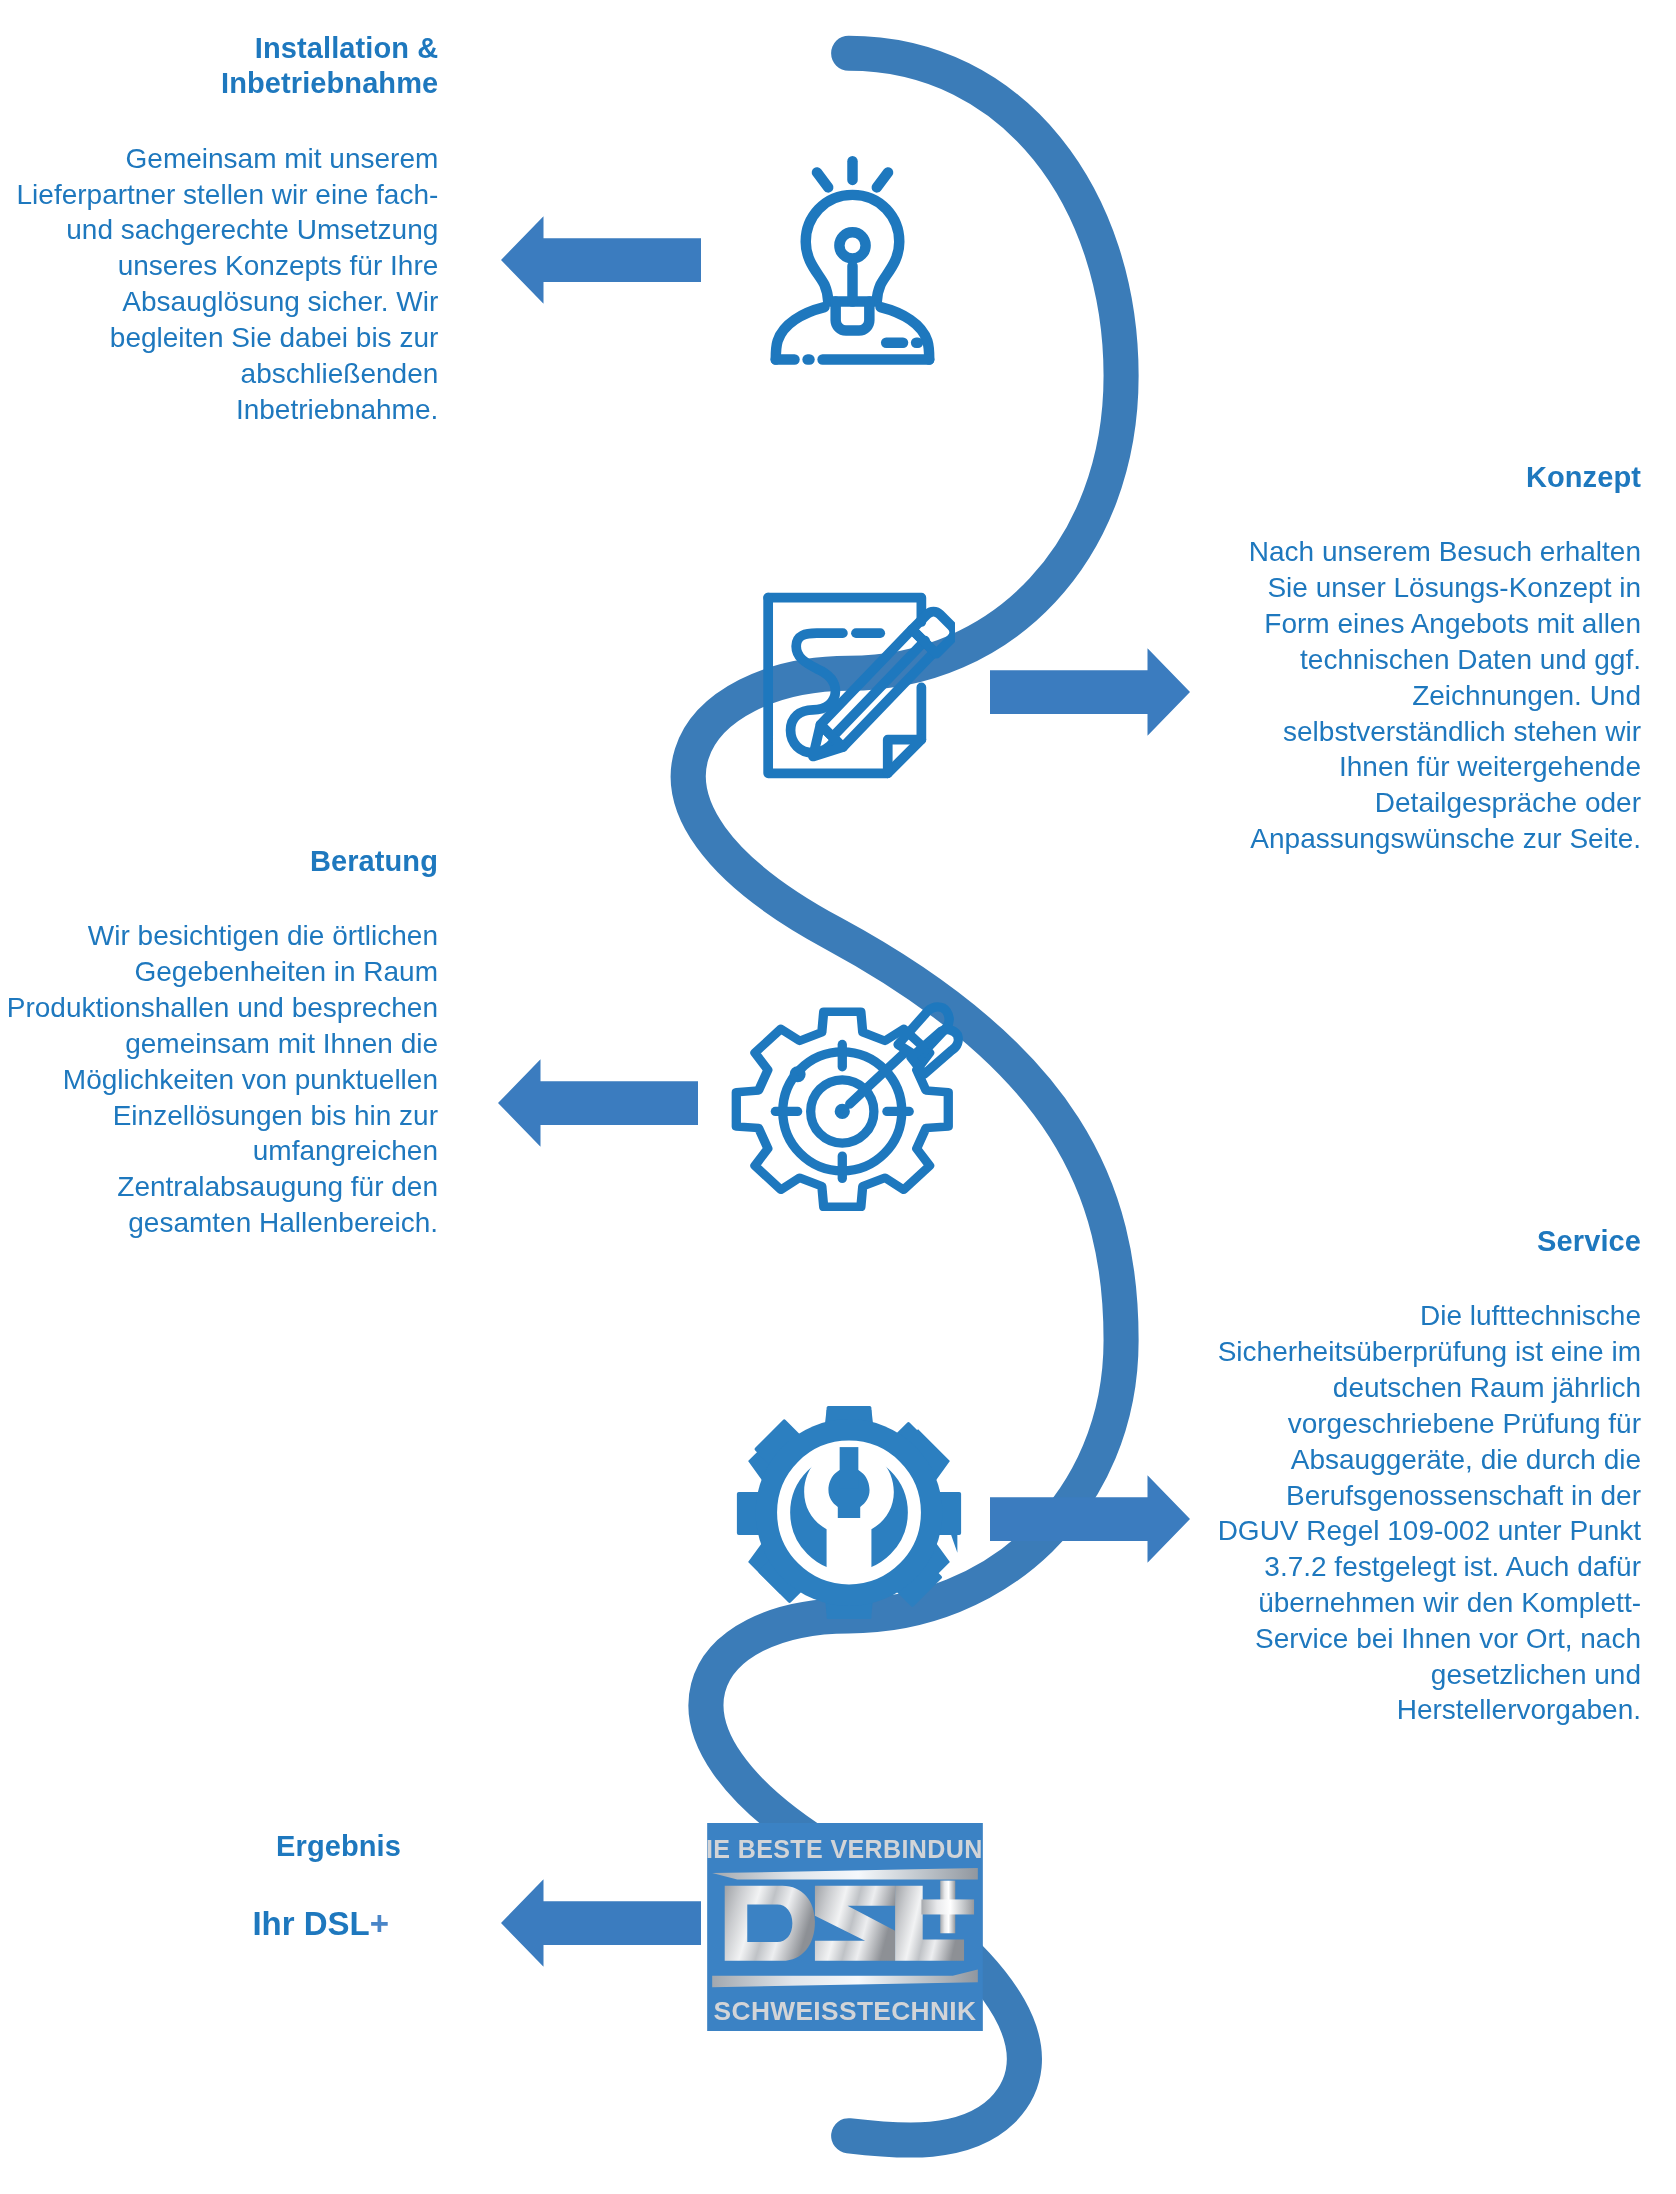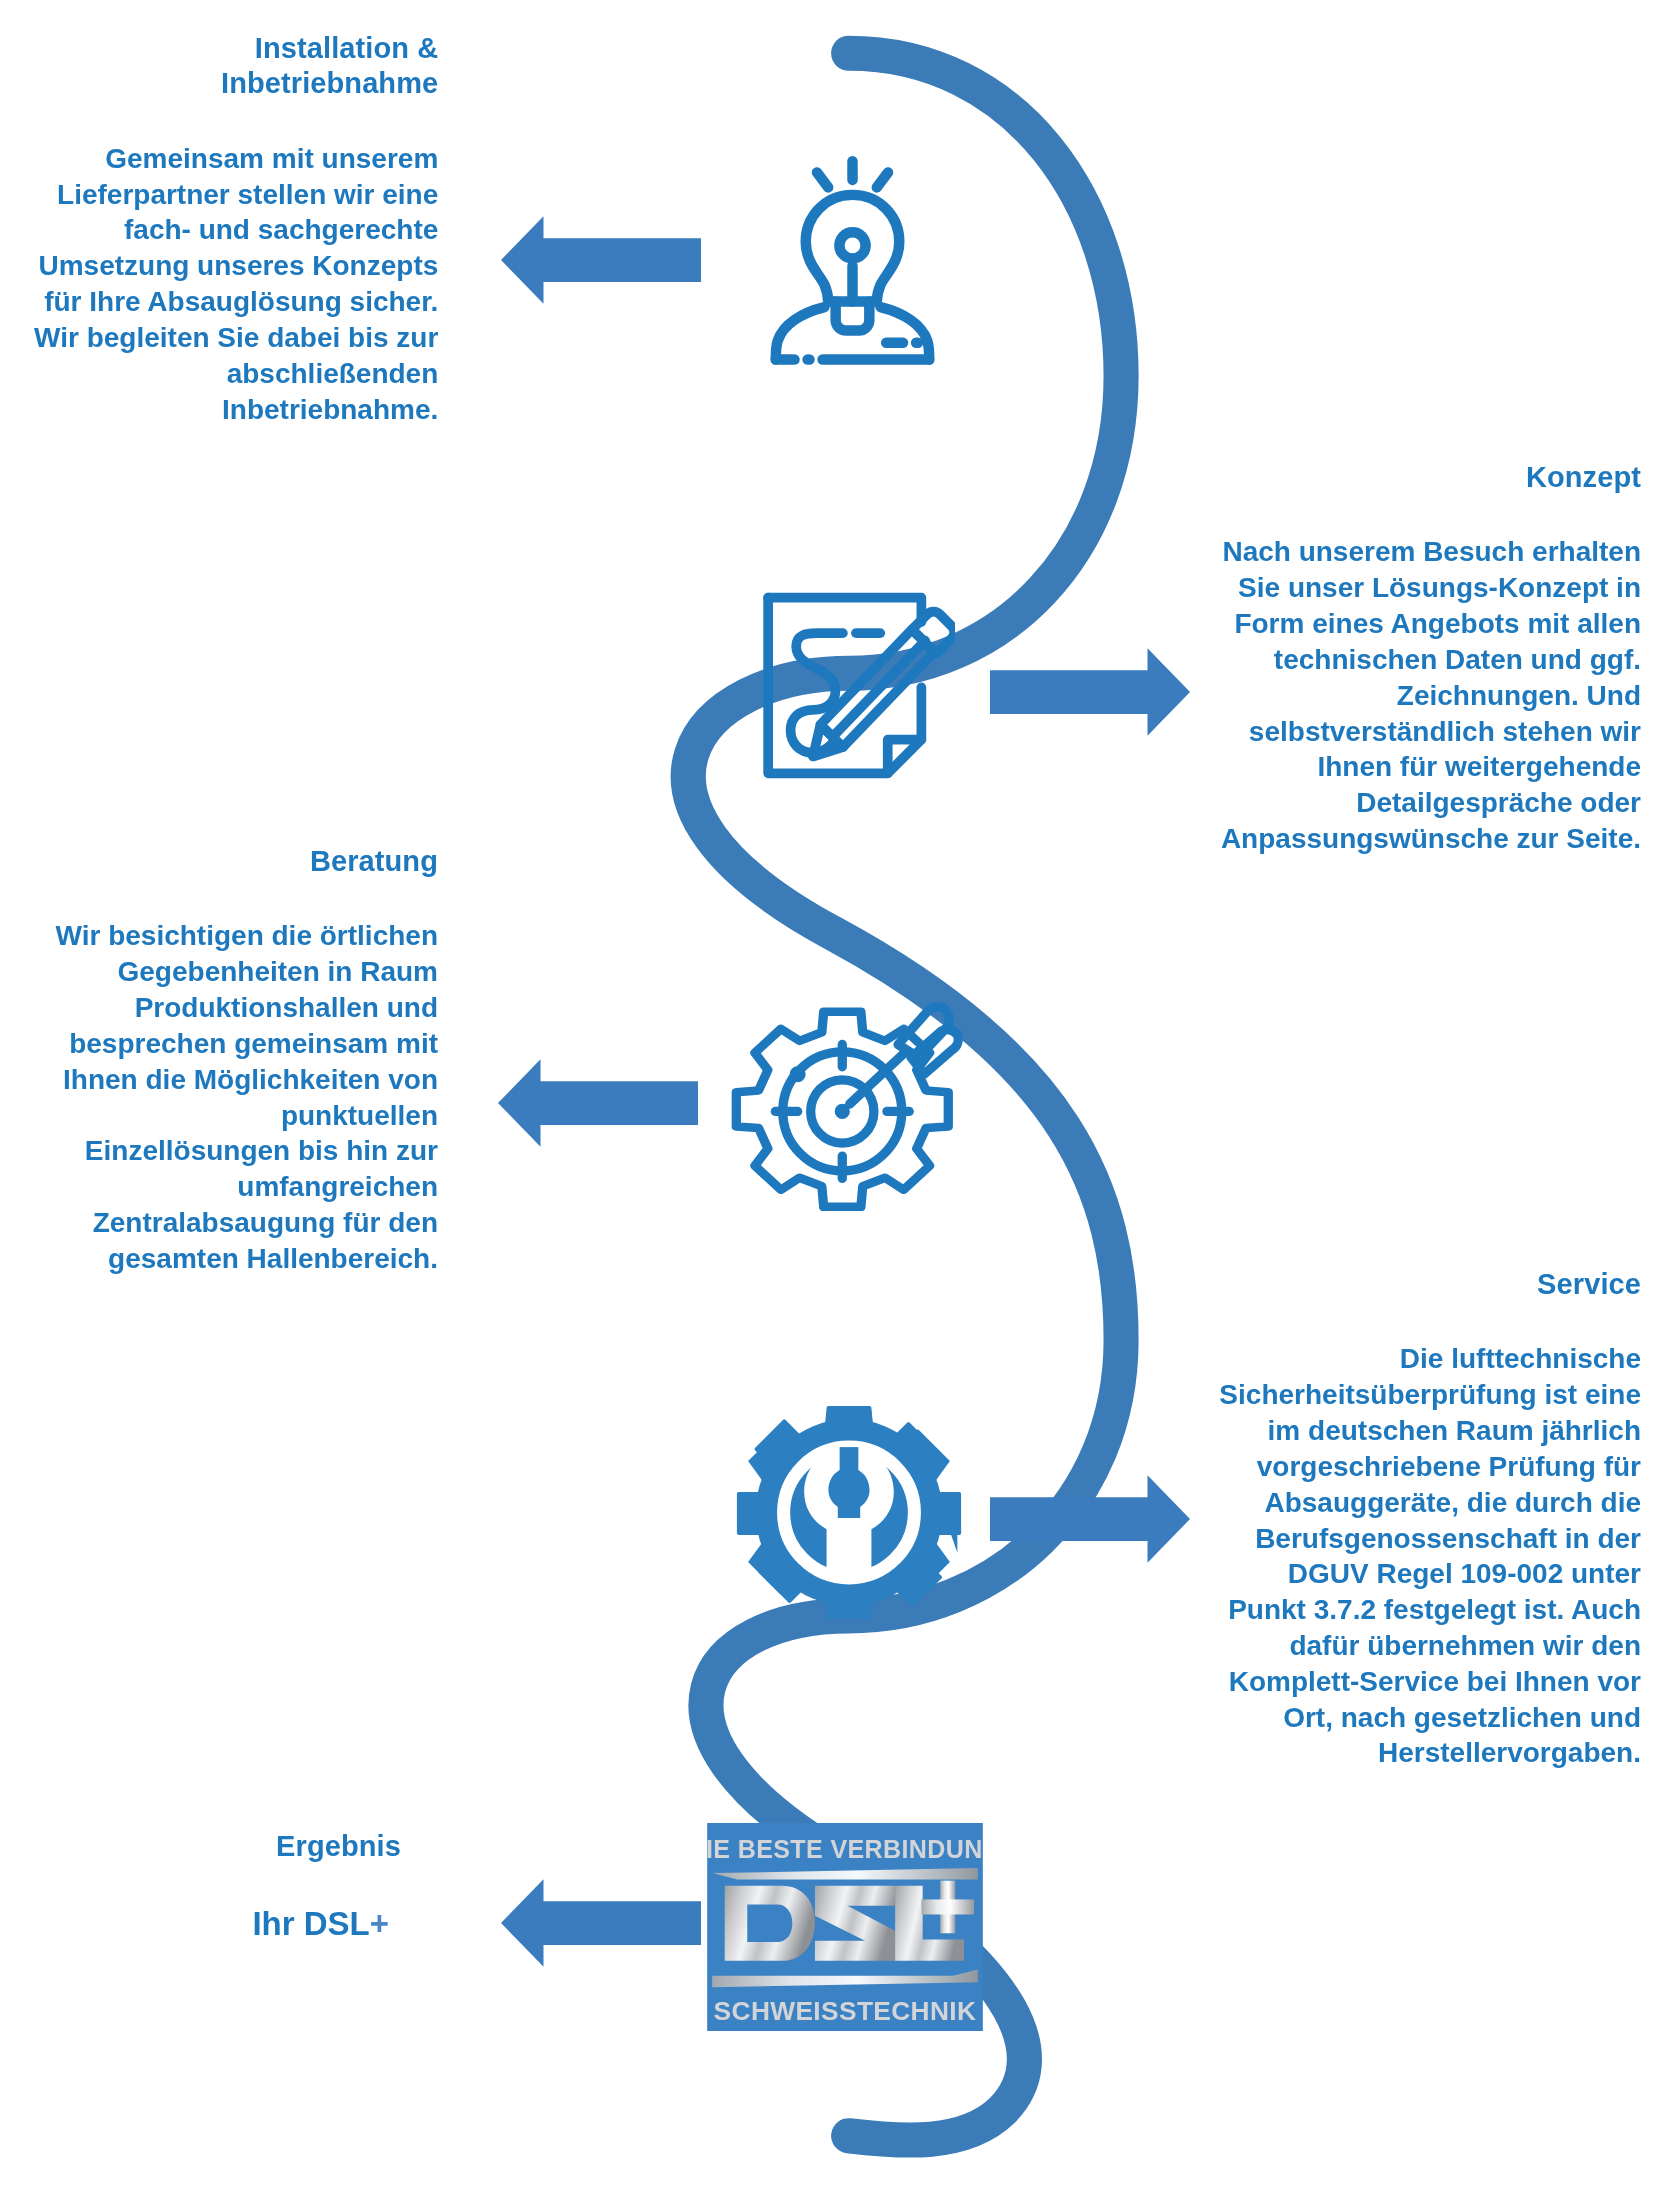--- a/index.html
+++ b/index.html
@@ -27,33 +27,33 @@
     line-height:1.18;
   }
   .blk-title{
     font-weight:bold;
     font-size:29px;
     letter-spacing:0.1px;
     margin:0 0 0 0;
     line-height:1.22;
   }
   .blk-body{
-    font-weight:bold;
+    font-weight:normal;
     font-size:28px;
     line-height:1.28;
     margin:0;
   }
   .gap-1{height:39px;}
   .gap-2{height:27.6px;}
 
   
   #block-installation{ left:6.3px;  top:31px;   width:432px; }
   #block-konzept     { left:1209px;top:460px;  width:432px; }
   #block-beratung    { left:0px;   top:844px; width:438px; }
-  #block-service     { left:1209px;top:1267px; width:432px; }
+  #block-service     { left:1209px;top:1224px; width:432px; }
   #block-ergebnis    { left:94px; top:1829px; width:307px; }
 
   .result-big{
     font-weight:bold;
     font-size:33px;
     line-height:1.2;
     margin:12px;
     color:#1E78BE;
   }
   .result-plus{ color:#4A86C8; font-weight:bold; }

